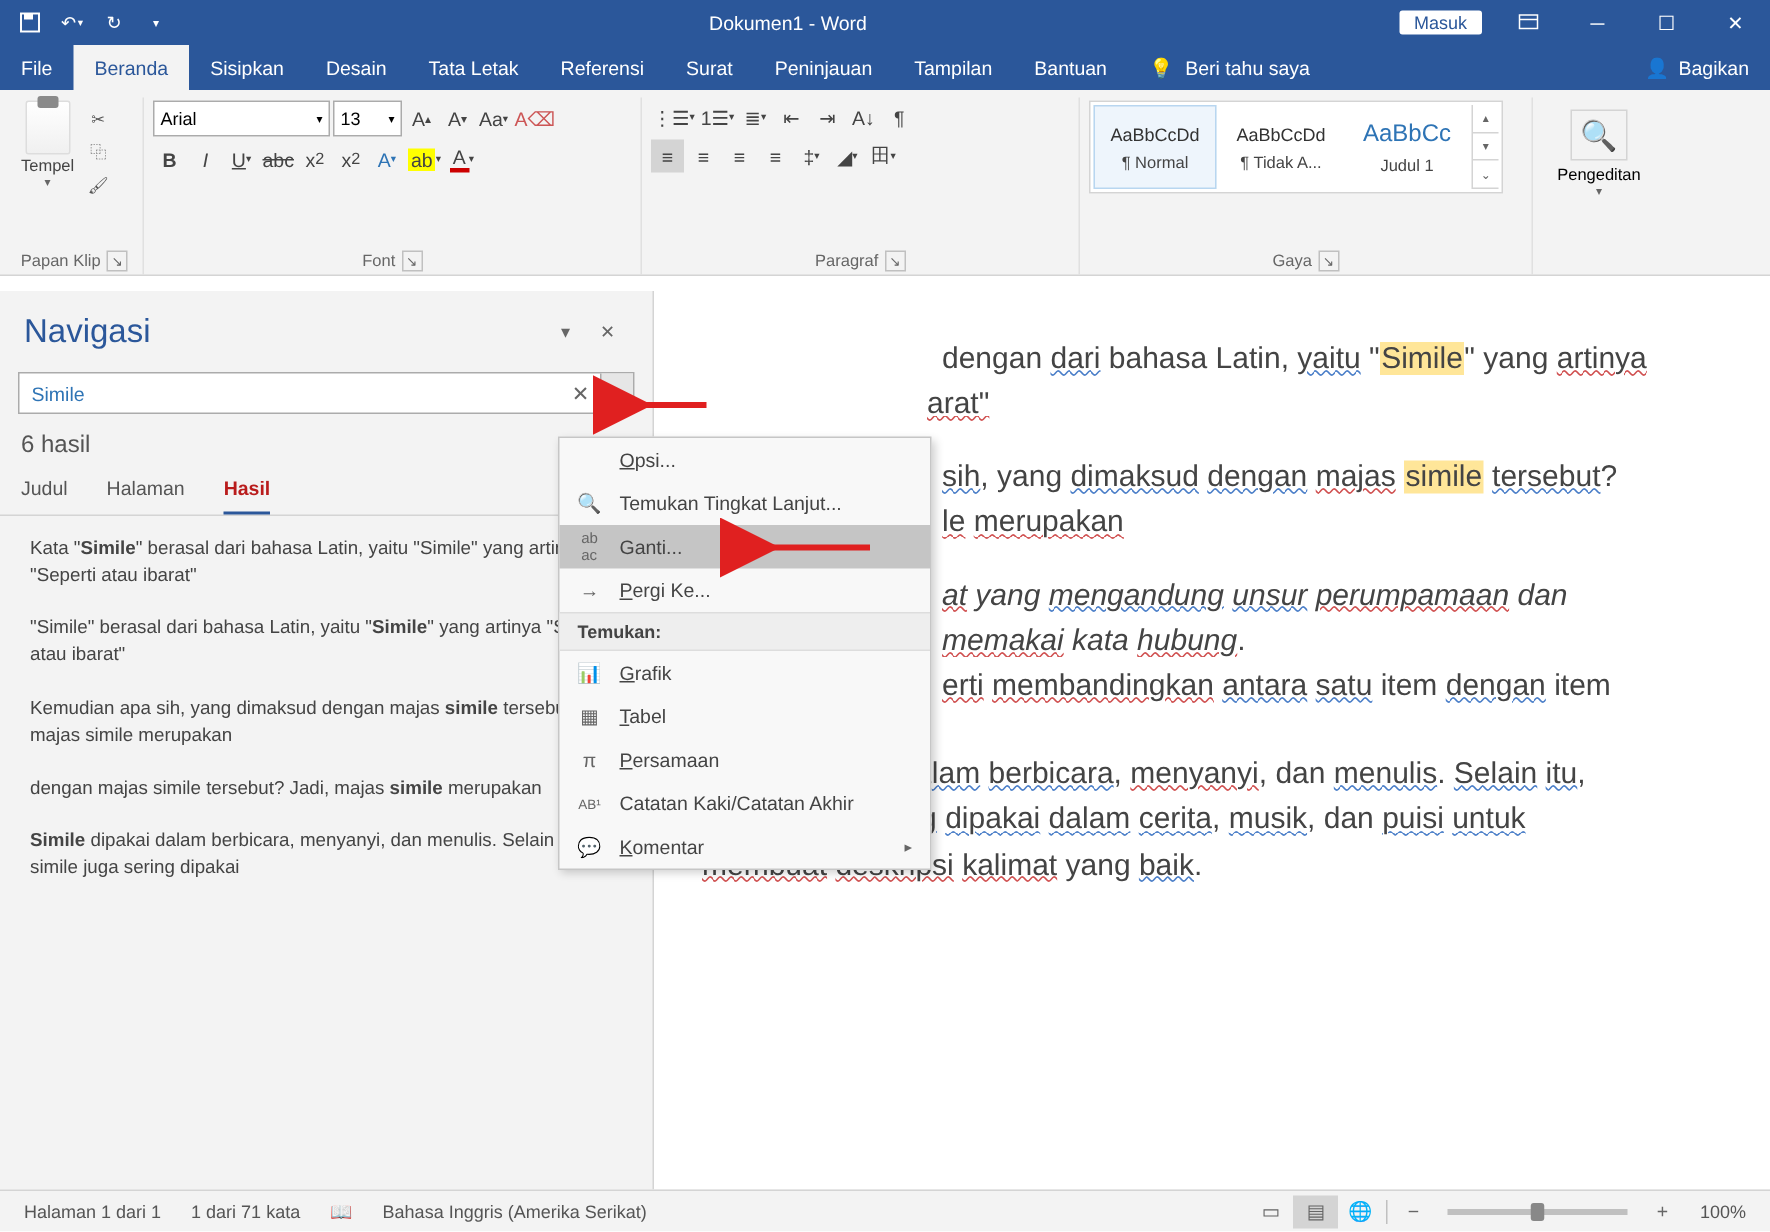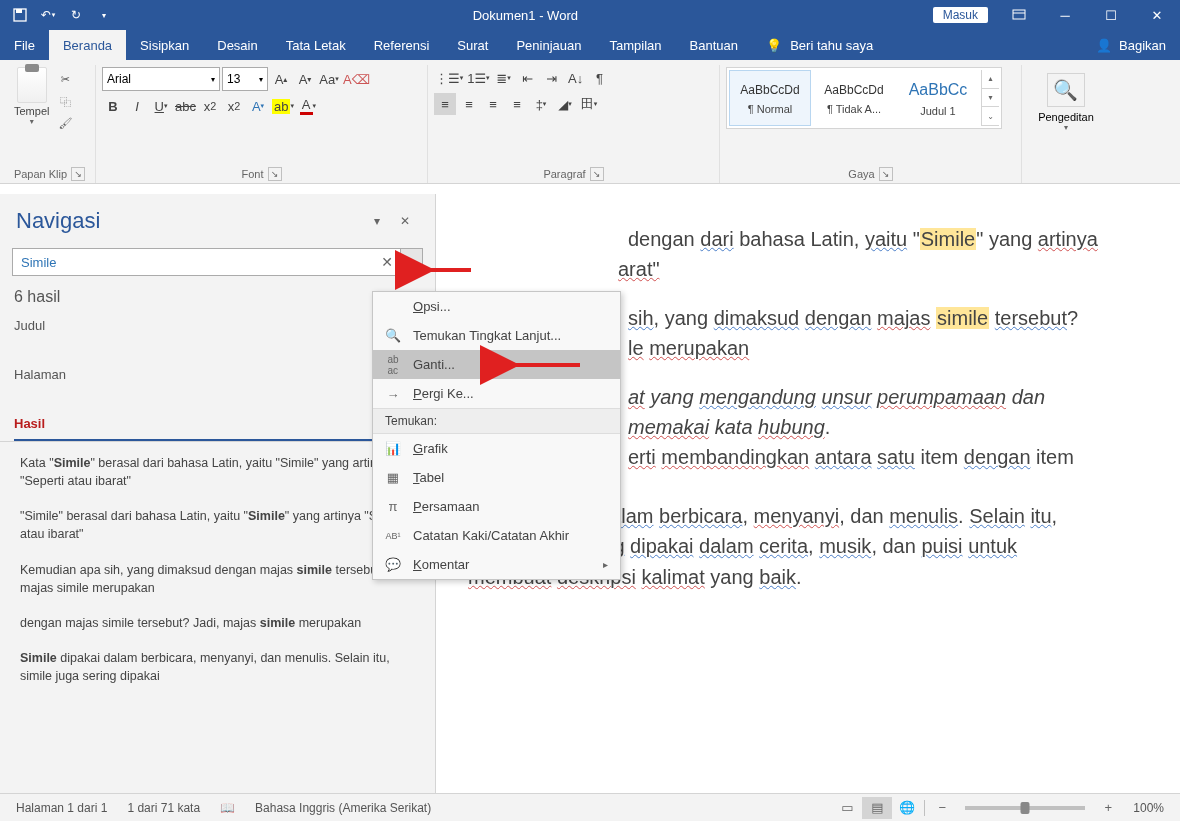--- a/index.html
+++ b/index.html
@@ -49,33 +49,33 @@
 
 .navpane { position: absolute; top: 194px; left: 0; width: 436px; bottom: 28px; background: #f3f3f3; border-right: 1px solid #d4d4d4; display:flex; flex-direction:column; }
 .navpane-header { display:flex; align-items:center; padding: 14px 16px 4px 16px;}
 .navpane-title { font-size: 22px; color:#2b579a; flex:1; font-weight: 300;}
 .navpane-header .hb{width:28px;height:24px;display:flex;align-items:center;justify-content:center;color:#666;font-size:12px;}
 .navpane-search { margin: 10px 12px 6px 12px; display:flex; border:1px solid #ababab; background:#fff; height:28px; align-items:center;}
 .navpane-search input{flex:1;border:none;outline:none;padding:0 8px;font-size:13px;color:#2e74b5;background:transparent;}
 .navpane-search .xs{width:26px;height:26px;display:flex;align-items:center;justify-content:center;color:#666;font-size:14px;}
 .navpane-search .dd{width:22px;height:26px;border-left:1px solid #ababab;background:#e6e6e6;display:flex;align-items:center;justify-content:center;font-size:8px;}
 .navpane-count { padding: 6px 14px; font-size: 16px; color:#555;}
-.navpane-tabs { display:flex; gap:26px; padding: 6px 14px 0 14px; border-bottom:1px solid #d4d4d4; font-size: 13px; flex-direction: column;}
+.navpane-tabs { display:flex; gap:26px; padding: 6px 14px 0 14px; border-bottom:1px solid #d4d4d4; font-size: 13px;}
 .navpane-tabs .nt{padding-bottom:8px;color:#555;cursor:pointer;}
 .navpane-tabs .nt.active{color:#b91c1c;border-bottom:2px solid #2b579a;font-weight:600;}
 .navpane-results { overflow:auto; padding:4px 0;}
 .nr-item{padding:8px 16px 8px 20px;font-size:12.5px;color:#444;line-height:1.45;border-bottom:1px solid transparent;}
 .nr-item b{font-weight:700;}
 
 
 .dropdown { position:absolute; top:291px; left:372px; width:249px; background:#f8f8f8; border:1px solid #c6c6c6; box-shadow:2px 2px 6px rgba(0,0,0,.2); z-index:50;}
 .dropdown .dm{height:29px;display:flex;align-items:center;padding:0 12px;font-size:13px;color:#444;gap:12px;}
 .dropdown .dm .ic{width:16px;display:flex;justify-content:center;color:#666;font-size:13px;}
 .dropdown .dm.hover{background:#c5c5c5;}
-.dropdown .sect{height:26px;display:flex;align-items:center;padding:0 12px;font-size:12px;color:#444;background:#eee;border-top:1px solid #ddd;border-bottom:1px solid #ddd;font-weight:400;}
+.dropdown .sect{height:26px;display:flex;align-items:center;padding:0 12px;font-size:12px;color:#444;background:#eee;border-top:1px solid #ddd;border-bottom:1px solid #ddd;font-weight:700;}
 .dropdown .dm .arr{margin-left:auto;font-size:10px;color:#666;}
 .underline-first::first-letter{text-decoration:underline;}
 
 
 .doc { position:absolute; top:194px; left:436px; right:0; bottom:28px; background:#fff; overflow:hidden;}
 .doc-inner { padding: 30px 28px 20px 32px; font-size: 20px; color:#444; line-height:1.52;}
 .doc-inner p { margin-bottom: 18px; }
 .hl { background: #ffe699; padding:0 1px;}
 .wavy-r { text-decoration: underline wavy #d05050; text-decoration-thickness:1px;}
 .wavy-b { text-decoration: underline wavy #4a7ec8; text-decoration-thickness:1px;}

